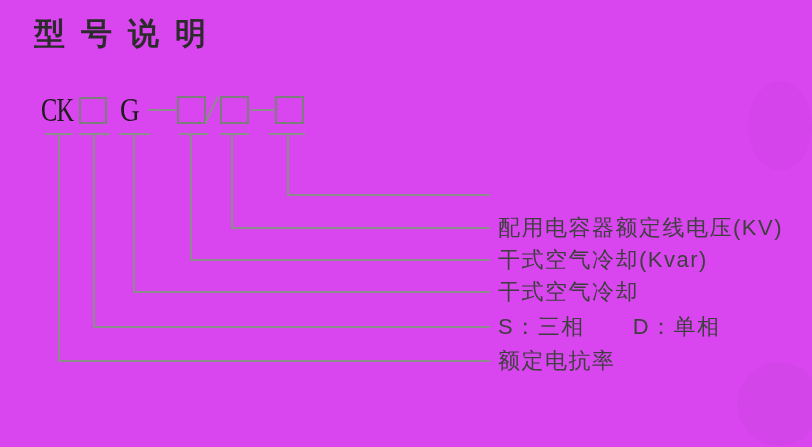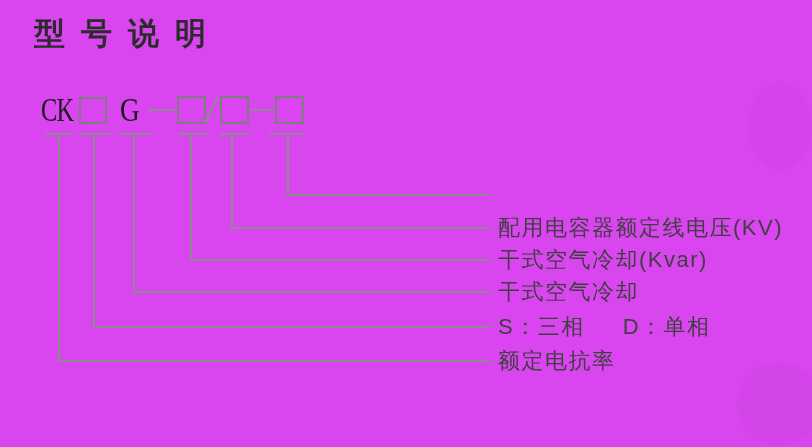--- a/index.html
+++ b/index.html
@@ -63,21 +63,21 @@
     color: var(--label-color, #3f3f3f);
     white-space: nowrap;
   }
   .latin-part { font-size: 19px; letter-spacing: 0.5px; }
   .latin-part sub {
     font-size: 11px;
     line-height: 0;
     vertical-align: -4px;
     letter-spacing: 0;
   }
-  .phase-d-part { margin-left: 38px; }
+  .phase-d-part { margin-left: 48px; }
   .watermark {
     position: absolute;
     border-radius: 50%;
     background: #000;
     pointer-events: none;
   }
   .watermark-top    { left: 748px; top: 81px;  width: 64px; height: 90px; opacity: 0.018; }
   .watermark-bottom { left: 737px; top: 362px; width: 84px; height: 84px; opacity: 0.022; }
 </style>
 </head>

